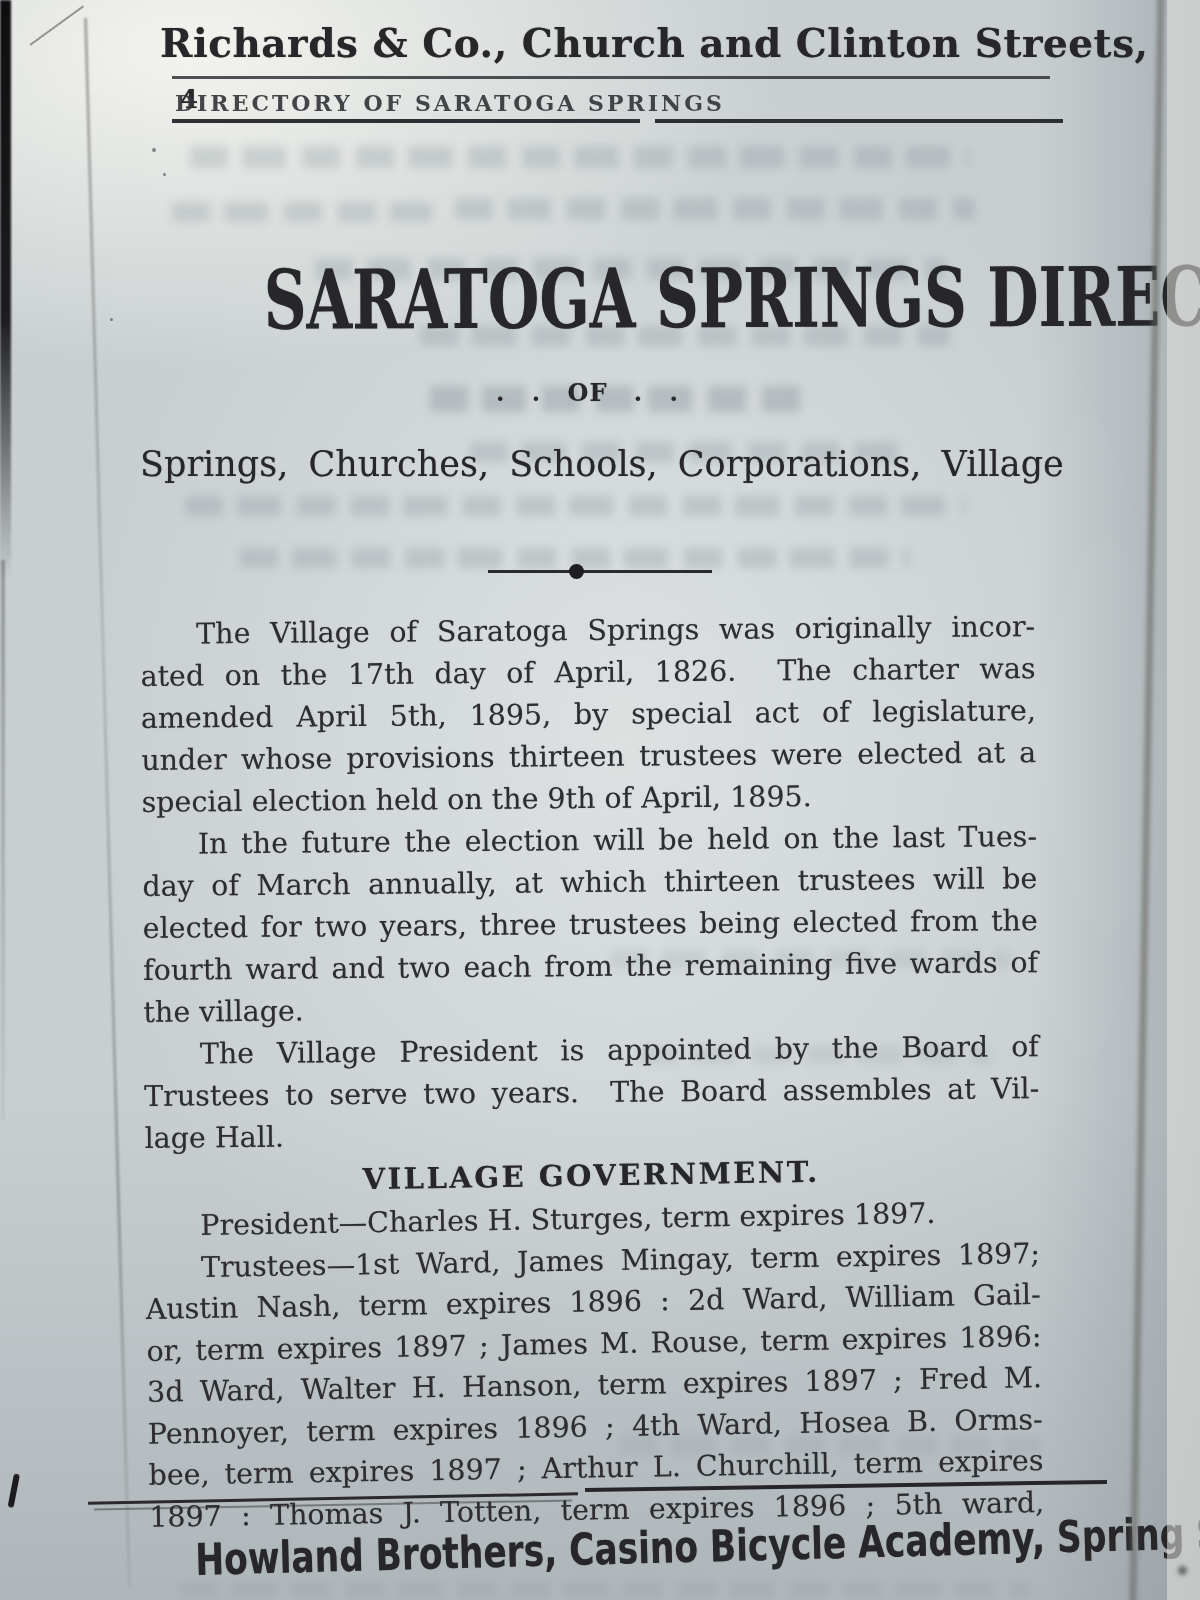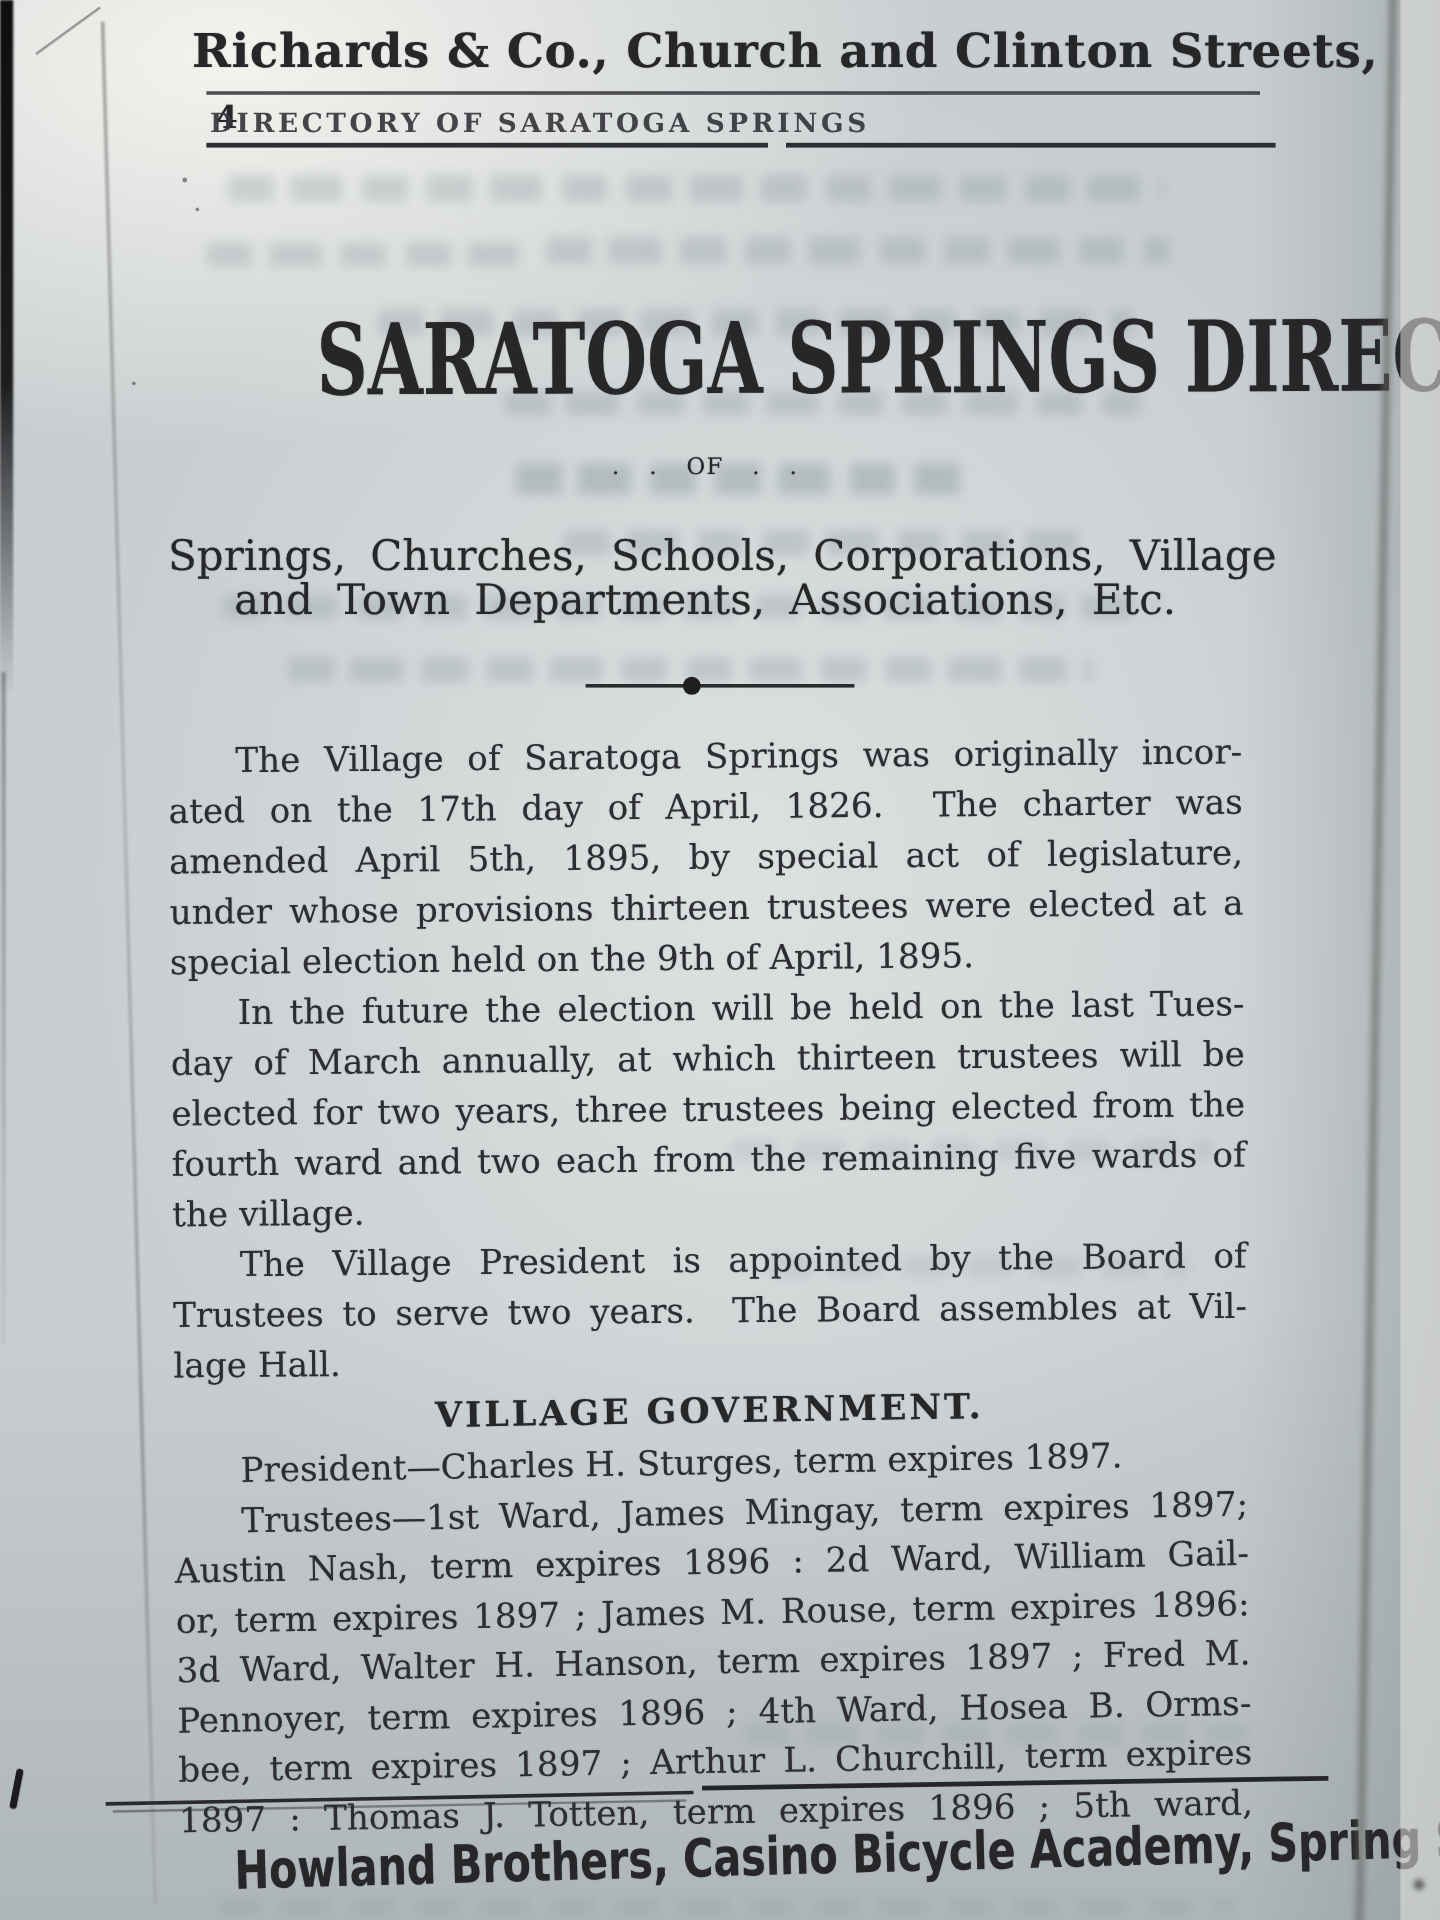--- a/index.html
+++ b/index.html
@@ -68,21 +68,21 @@
   .rule1 { left:172px; top:76px; width:878px; height:3px; background:#33343a; opacity:0.85; }
   .page-num { left:180px; top:84px; font-weight:bold; font-size:26px; }
   .running-title { left:175px; top:90px; width:840px; text-align:left;
     font-weight:bold; font-size:22px; letter-spacing:3px; color:#36373c; opacity:0.92; white-space:nowrap; }
   .rule2a { left:172px; top:119px; width:468px; height:4px; background:#2e2f34; }
   .rule2b { left:655px; top:119px; width:408px; height:4px; background:#2e2f34; }
   .main-title { left:140px; top:256px; width:895px; text-align:center; transform:rotate(-0.2deg); }
   .main-title span { display:inline-block; font-family:"DejaVu Serif", serif; font-weight:bold;
     font-size:72px; letter-spacing:0px; white-space:nowrap; transform:scale(0.82,1.14); transform-origin:center; }
   .of-line { left:140px; top:378px; width:895px; text-align:center;
-    font-weight:normal; font-size:19px; word-spacing:17px; letter-spacing:1px; }
+    font-weight:bold; font-size:24px; word-spacing:17px; letter-spacing:1px; }
   .subtitle { left:140px; width:895px; text-align:center; font-size:35px; word-spacing:9px; white-space:nowrap; }
   .sub1 { top:444px; }
   .sub2 { top:481px; }
   .divider { left:488px; top:563px; width:224px; height:16px; }
   .divider .bar { position:absolute; left:0; top:7px; width:100%; height:2.5px; background:#2b2b2e; }
   .divider .dot { position:absolute; left:36%; top:1px; width:15px; height:15px; border-radius:50%; background:#1e1e21; }
   .textblock { position:absolute; z-index:3; left:140px; top:610px; width:895px;
     font-size:28.5px; line-height:42px; transform:rotate(-0.5deg); transform-origin:50% 0; }
   .ln { white-space:pre-wrap; }
   .just { text-align:justify; text-align-last:justify; }
@@ -133,21 +133,20 @@
   <div class="abs page-num ink">4</div>
   <div class="abs running-title">DIRECTORY OF SARATOGA SPRINGS</div>
   <div class="abs rule2a"></div>
   <div class="abs rule2b"></div>
 
   <div class="abs main-title">
     <span class="ink">SARATOGA SPRINGS DIRECTORY</span>
   </div>
   <div class="abs of-line ink">. . OF . .</div>
   <div class="abs subtitle sub1 ink">Springs, Churches, Schools, Corporations, Village</div>
-  <div class="abs subtitle sub2 ink">and Town Departments, Associations, Etc.</div>
   <div class="abs divider">
     <div class="bar"></div>
     <div class="dot"></div>
   </div>
 
   <div class="textblock ink2">
     <div class="ln ind just">The Village of Saratoga Springs was originally incor-</div>
     <div class="ln just">ated on the 17th day of April, 1826.  The charter was</div>
     <div class="ln just">amended April 5th, 1895, by special act of legislature,</div>
     <div class="ln just">under whose provisions thirteen trustees were elected at a</div>

